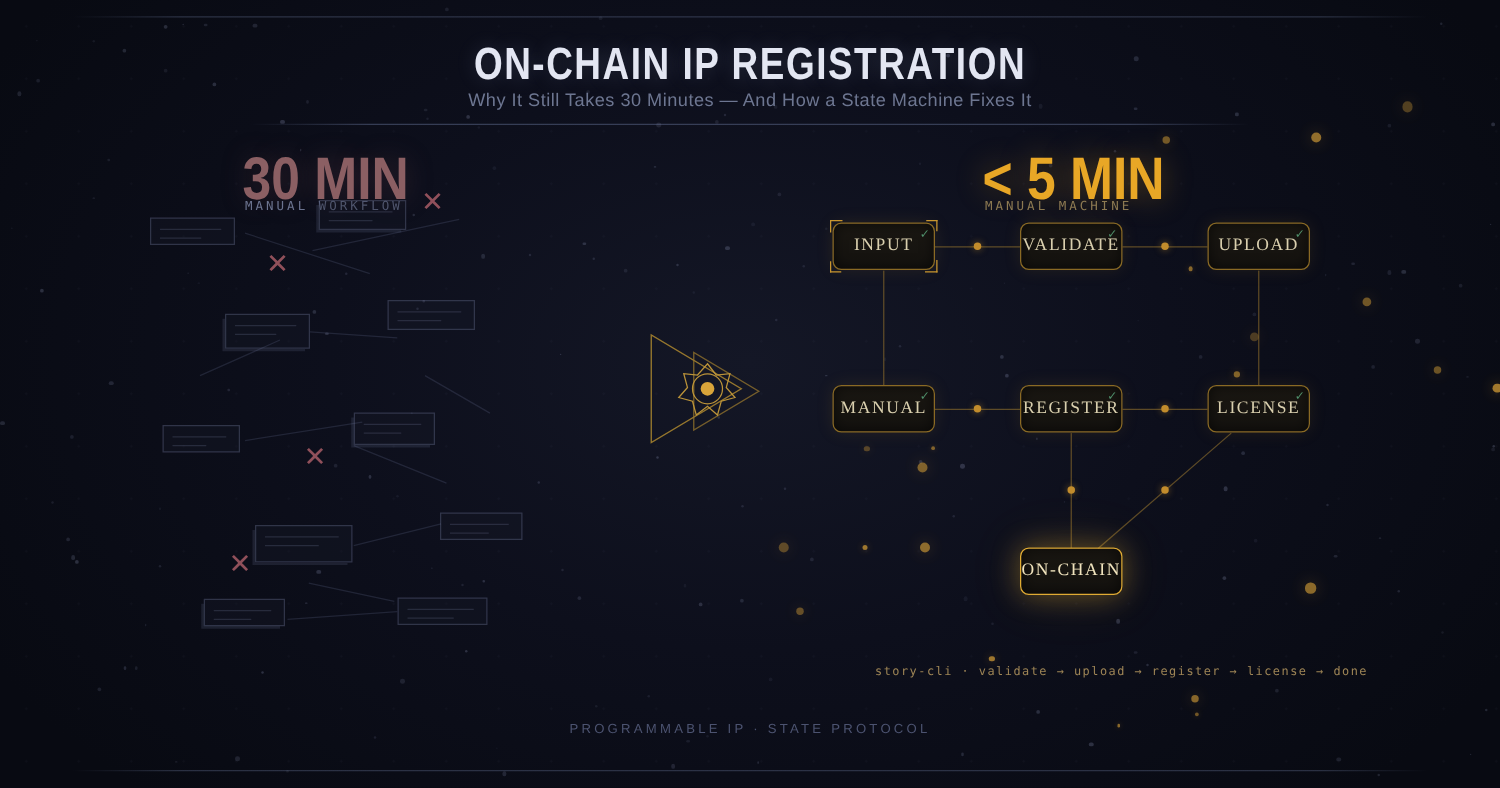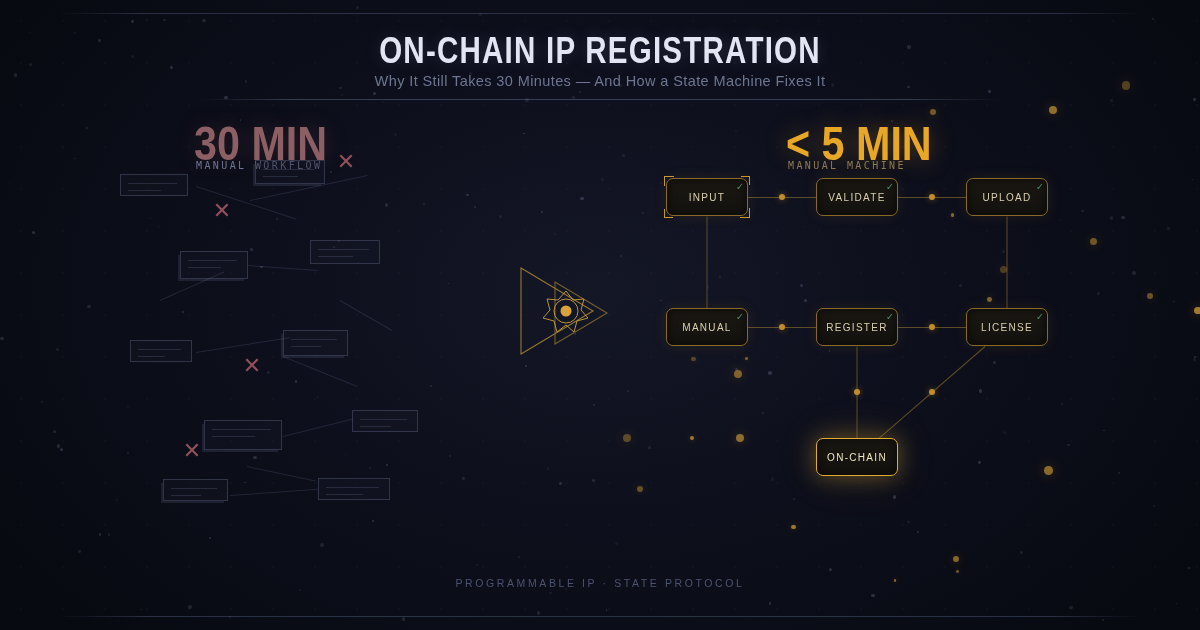--- a/index.html
+++ b/index.html
@@ -135,22 +135,22 @@
     position:absolute;
     width:82px; height:38px;
     border:1.5px solid #8a6a24;
     border-radius:7px;
     background:linear-gradient(180deg,#1a1712 0%,#14120f 100%);
     box-shadow:0 0 14px rgba(180,130,40,0.13), inset 0 0 10px rgba(0,0,0,0.6);
   }
   .node .nlabel {
     position:absolute; inset:0;
     display:flex; align-items:center; justify-content:center;
-    font-family:Liberation Sans, sans-serif;
-    font-size:10px;
+    font-family:Liberation Serif, serif;
+    font-size:14px;
     letter-spacing:1.3px;
     color:#d9cfae;
   }
   .node .check {
     position:absolute; right:4px; top:2px;
     font-size:11px;
     color:#4f8f6a;
     line-height:11px;
   }
 
@@ -509,16 +509,17 @@
         <div class="node" style="left: 358px; top: 308px;">
           <div class="nlabel">LICENSE</div>
           <div class="check">✓</div>
         </div>
         <div class="node final" style="left: 208px; top: 438px;">
           <div class="nlabel">ON-CHAIN</div>
         </div>
       </div>
   </div>
 
+  <div class="foot" id="foot-right">story-cli · validate → upload → register → license → done</div>
 
   <div id="brand">PROGRAMMABLE IP · STATE PROTOCOL</div>
 
 </div>
 
 </body></html>

